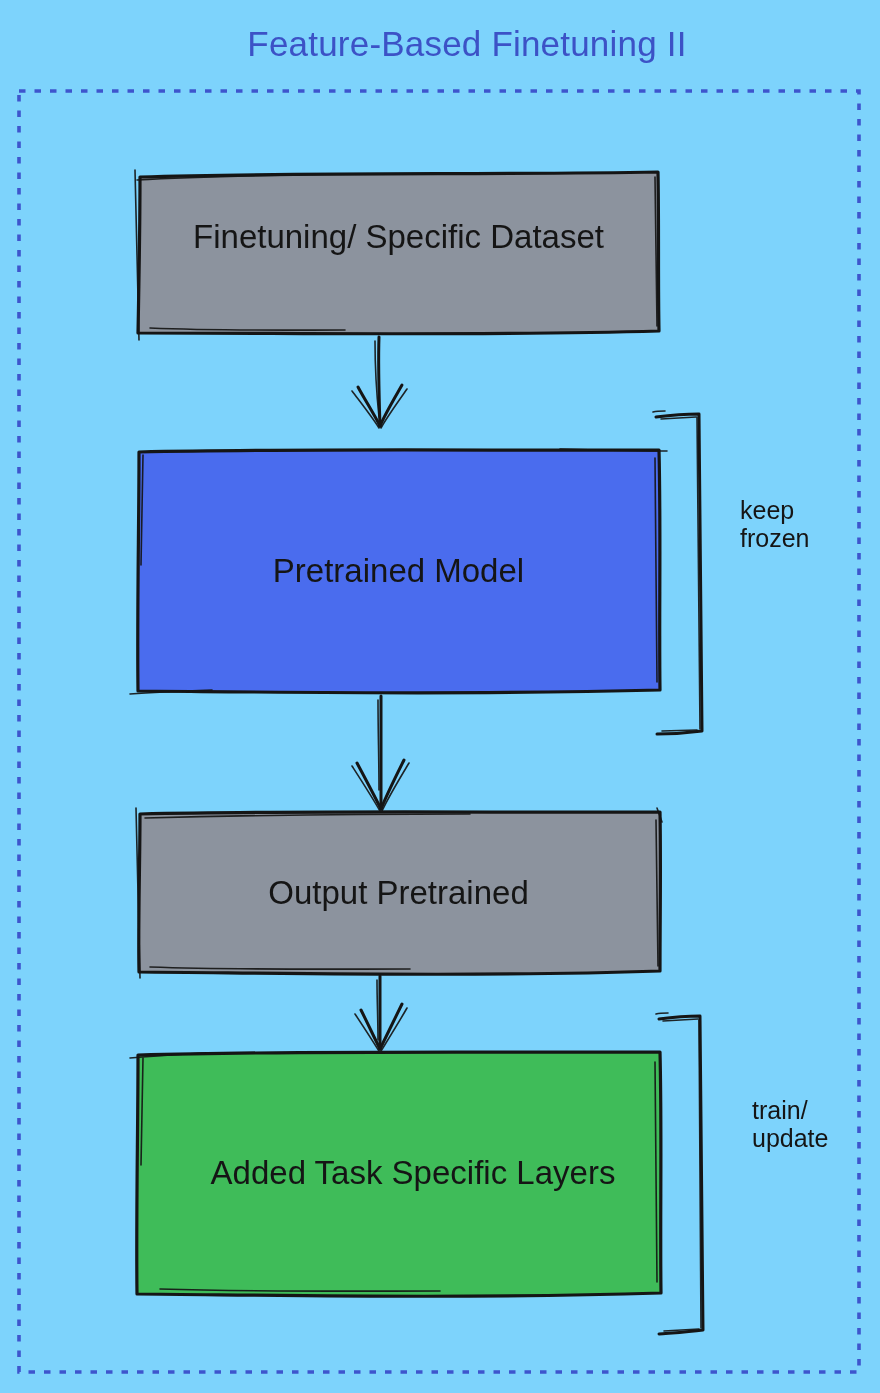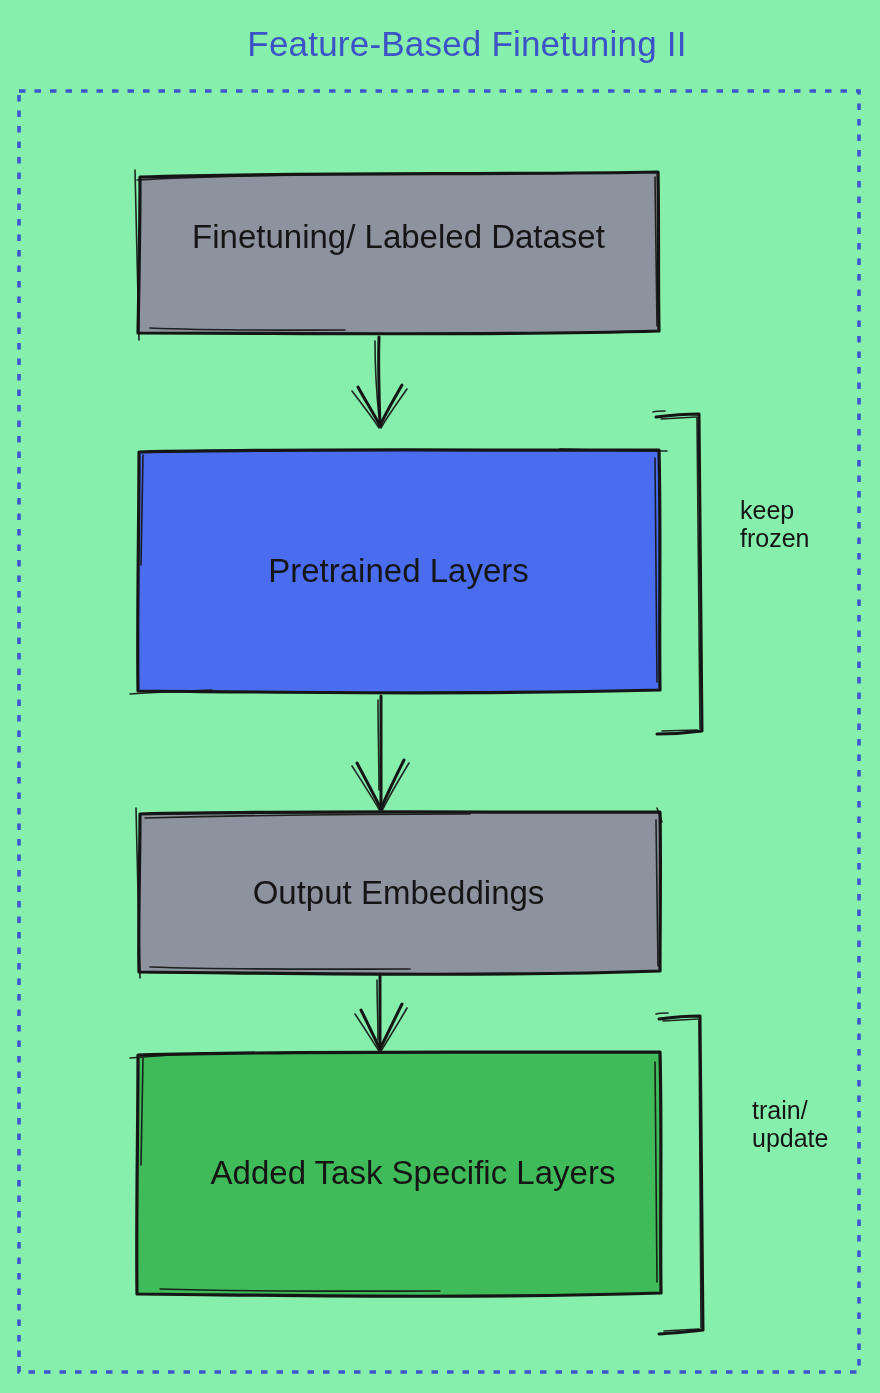--- a/index.html
+++ b/index.html
@@ -1,17 +1,17 @@
 <!DOCTYPE html>
 <html style="--title-blue: #3c52c6; --border-blue: #3e55cd; --box-gray: #8c939e; --box-blue: #4a6cee; --box-green: #3fbc59; --ink: #151515;"><head>
 <meta charset="utf-8">
 <style>
   html,body{margin:0;padding:0;background:#fff;}
   .stage{
-    position:relative;width:880px;height:1393px;background:#86efac;
+    position:relative;width:880px;height:1393px;background:#7dd3fc;
     font-family:"Liberation Sans",sans-serif;overflow:hidden;color:var(--ink,#151515);
   }
   .title{
     position:absolute;top:24px;left:0;width:880px;text-align:center;
     font-size:35px;font-weight:400;color:var(--title-blue,#3c52c6);
     transform:translateX(27px);letter-spacing:.2px;
   }
   svg.art{position:absolute;left:0;top:0;width:880px;height:1393px;}
   .node{stroke:var(--ink,#151515);stroke-width:3.2;stroke-linejoin:round;}
   .sketch{fill:none;stroke:var(--ink,#151515);stroke-width:3;stroke-linecap:round;stroke-linejoin:round;}
@@ -115,23 +115,23 @@
     <g>
       <path class="sketch" d="M659,1019 C674,1017 690,1016 700,1016 L703,1330 C688,1332 671,1333 659,1334"></path>
       <path class="echo" d="M656,1014 C660,1013 664,1013 668,1013"></path>
       <path class="echo" d="M663,1021 L698,1019"></path>
       <path class="echo" d="M699,1020 L701,1328"></path>
       <path class="echo" d="M664,1331 L699,1329"></path>
     </g>
 
   </svg>
 
-  <div class="node-label label-dataset">Finetuning/ Labeled Dataset</div>
-  <div class="node-label label-pretrained">Pretrained Layers</div>
-  <div class="node-label label-embeddings">Output Embeddings</div>
+  <div class="node-label label-dataset">Finetuning/ Specific Dataset</div>
+  <div class="node-label label-pretrained">Pretrained Model</div>
+  <div class="node-label label-embeddings">Output Pretrained</div>
   <div class="node-label label-tasklayers">Added Task Specific Layers</div>
 
   <div class="annotation ann-keep-frozen">keep
 frozen</div>
   <div class="annotation ann-train-update">train/
 update</div>
 
 </div>
 
 </body></html>

